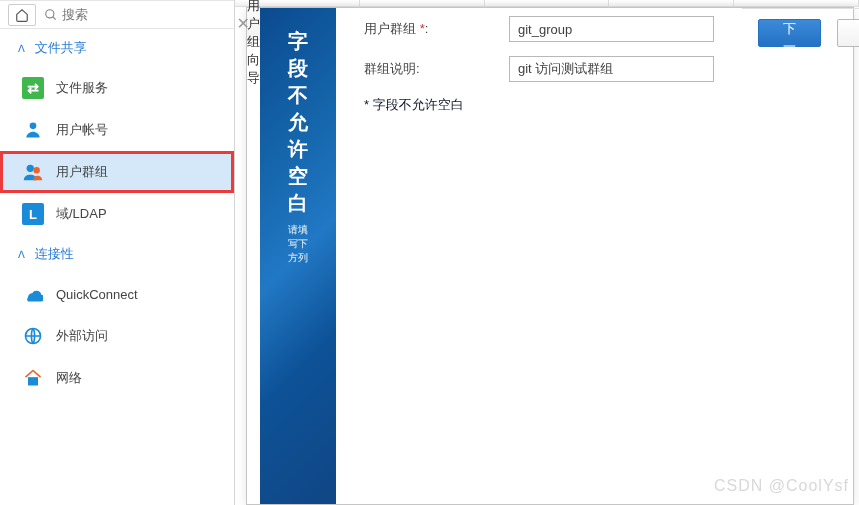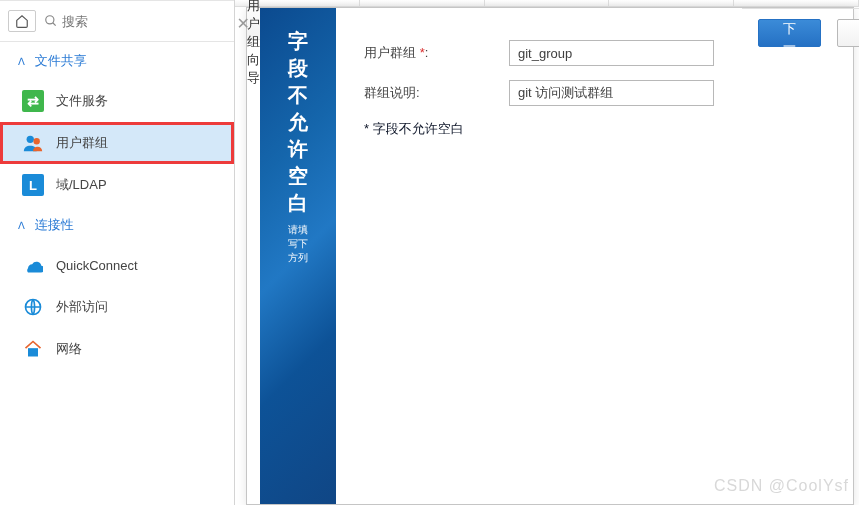--- a/index.html
+++ b/index.html
@@ -1,19 +1,19 @@
 <!DOCTYPE html>
 <html><head>
   <meta charset="utf-8">
   <style>
     * { box-sizing: border-box; margin: 0; padding: 0; }
     body { font-family: "Microsoft YaHei", Arial, sans-serif; font-size: 13px; color: #333; background: #fff; width: 859px; height: 505px; overflow: hidden; position: relative; }
     
     .sidebar { width: 235px; height: 505px; border-right: 1px solid #d4d4d4; float: left; background: #fff; }
-    .sidebar-header { height: 42px; border-bottom: 1px solid #e5e5e5; display: flex; align-items: center; padding: 0 8px; gap: 8px; border-top: 1px solid #e5e5e5; }
+    .sidebar-header { height: 29px; border-bottom: 1px solid #e5e5e5; display: flex; align-items: center; padding: 0 8px; gap: 8px; border-top: 1px solid #e5e5e5; }
     .home-btn { width: 28px; height: 22px; border: 1px solid #ccc; border-radius: 2px; display: flex; align-items: center; justify-content: center; color: #555; }
     .search-box { flex: 1; display: flex; align-items: center; gap: 4px; color: #777; }
     .search-input { border: none; outline: none; font-size: 13px; width: 100px; color: #999; }
     
     .section-header { display: flex; align-items: center; padding: 10px 18px; color: #2b7bd5; font-size: 13px; cursor: pointer; }
     .section-header .chev { margin-right: 10px; color: #2b7bd5; font-size: 10px; }
     
     .sidebar-item { display: flex; align-items: center; padding: 10px 18px 10px 22px; cursor: pointer; color: #444; }
     .sidebar-item.selected { background: #d4e8f9; }
     .sidebar-item.highlighted { border: 3px solid #ed3b3b; padding: 7px 15px 7px 19px; }
@@ -30,21 +30,21 @@
     .top-tabs div { flex: 1; border-right: 1px solid #ddd; }
     
     .dialog { position: absolute; top: 7px; left: 11px; right: 5px; bottom: 0; background: #fff; border: 1px solid #c5c5c5; box-shadow: 0 2px 10px rgba(0,0,0,0.1); display: flex; flex-direction: row; }
     .dialog-titlebar { height: 32px; background: linear-gradient(to bottom, #fcfcfc, #f2f2f2); border-bottom: 1px solid #ddd; display: flex; align-items: center; justify-content: center; position: relative; color: #333; font-size: 13px; }
     .dialog-close { position: absolute; right: 10px; color: #999; cursor: pointer; font-size: 16px; }
     
     .dialog-banner { background: linear-gradient(135deg, #0b4a8f 0%, #1566ac 30%, #2178c4 50%, #0d5297 70%, #104685 100%); padding: 20px 28px; color: #fff; }
     .banner-title { font-size: 20px; font-weight: bold; margin-bottom: 6px; }
     .banner-subtitle { font-size: 10px; opacity: 0.95; }
     
-    .dialog-body { flex: 1; padding: 32px 28px; background: #fff; }
+    .dialog-body { flex: 1; padding: 8px 28px; background: #fff; }
     .form-row { display: flex; align-items: center; margin-bottom: 14px; }
     .form-label { width: 145px; color: #444; }
     .form-label .req { color: #d93030; }
     .form-input { width: 205px; height: 26px; border: 1px solid #b8b8b8; padding: 0 8px; font-size: 13px; color: #404040; outline: none; }
     .form-note { color: #0f172a; margin-top: 6px; }
     
     .dialog-footer { height: 48px; border-top: 1px solid #e0e0e0; display: flex; align-items: center; justify-content: flex-end; padding: 0 16px; gap: 16px; position: relative; }
     .btn { height: 28px; padding: 0 24px; border: 1px solid #b8b8b8; border-radius: 2px; cursor: pointer; font-size: 13px; background: linear-gradient(to bottom, #fff, #f2f2f2); }
     .btn-primary { background: linear-gradient(to bottom, #3b8bd8, #2571c4); border-color: #2571c4; color: #fff; }
     
@@ -73,20 +73,29 @@
     <span class="chev">ᐱ</span>
     <span>文件共享</span>
   </div>
 
 
   <div class="sidebar-item">
     <span class="icon icon-service">⇄</span>
     <span>文件服务</span>
   </div>
 
+  <div class="sidebar-item">
+    <span class="icon icon-user">
+      <svg width="20" height="20" viewBox="0 0 24 24" fill="#1a8bd8">
+          <circle cx="12" cy="7" r="4"></circle>
+          <path d="M4 21c0-4 4-7 8-7s8 3 8 7"></path>
+        </svg>
+    </span>
+    <span>用户帐号</span>
+  </div>
 
   <div class="sidebar-item selected highlighted">
     <span class="icon">
       <svg width="22" height="22" viewBox="0 0 24 24">
           <circle cx="9" cy="8" r="4" fill="#1a8bd8"></circle>
           <circle cx="16" cy="10" r="3.5" fill="#e8652e"></circle>
           <path d="M2 21c0-4 3-6 7-6s7 2 7 6" fill="#1a8bd8"></path>
           <path d="M12 21c0-3 2-5 5-5s5 2 5 5" fill="#e8652e"></path>
         </svg>
     </span>

